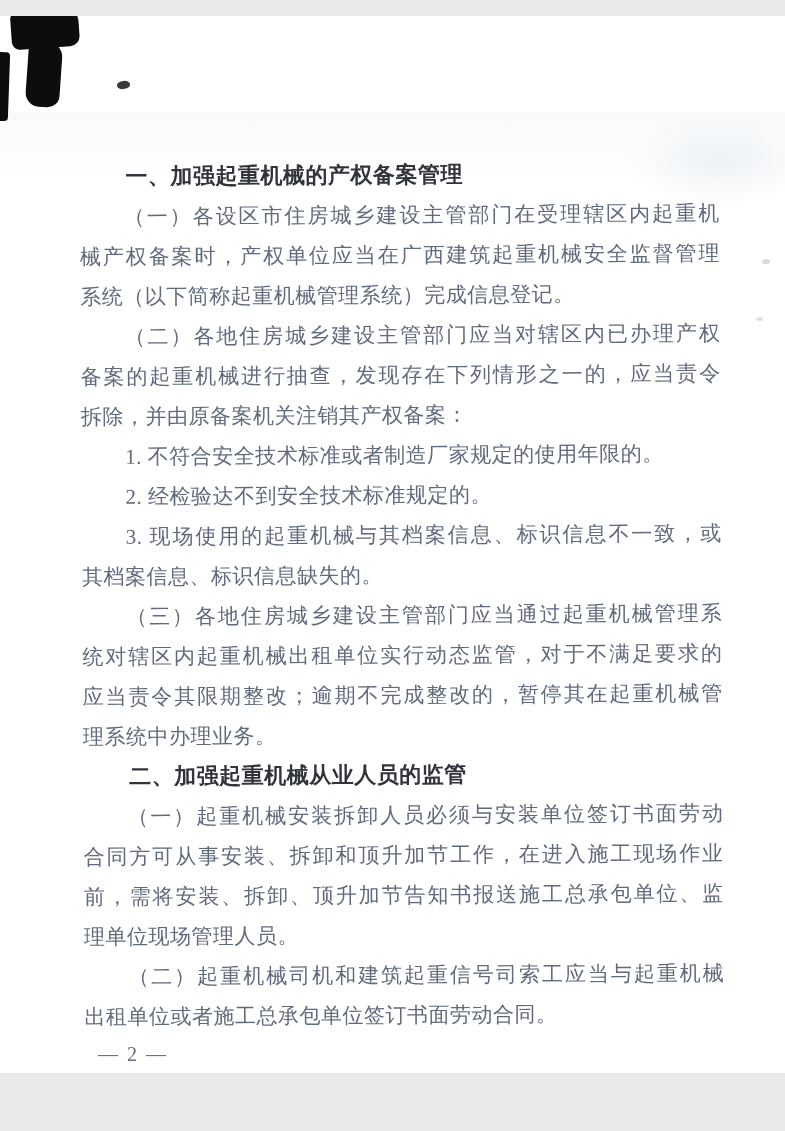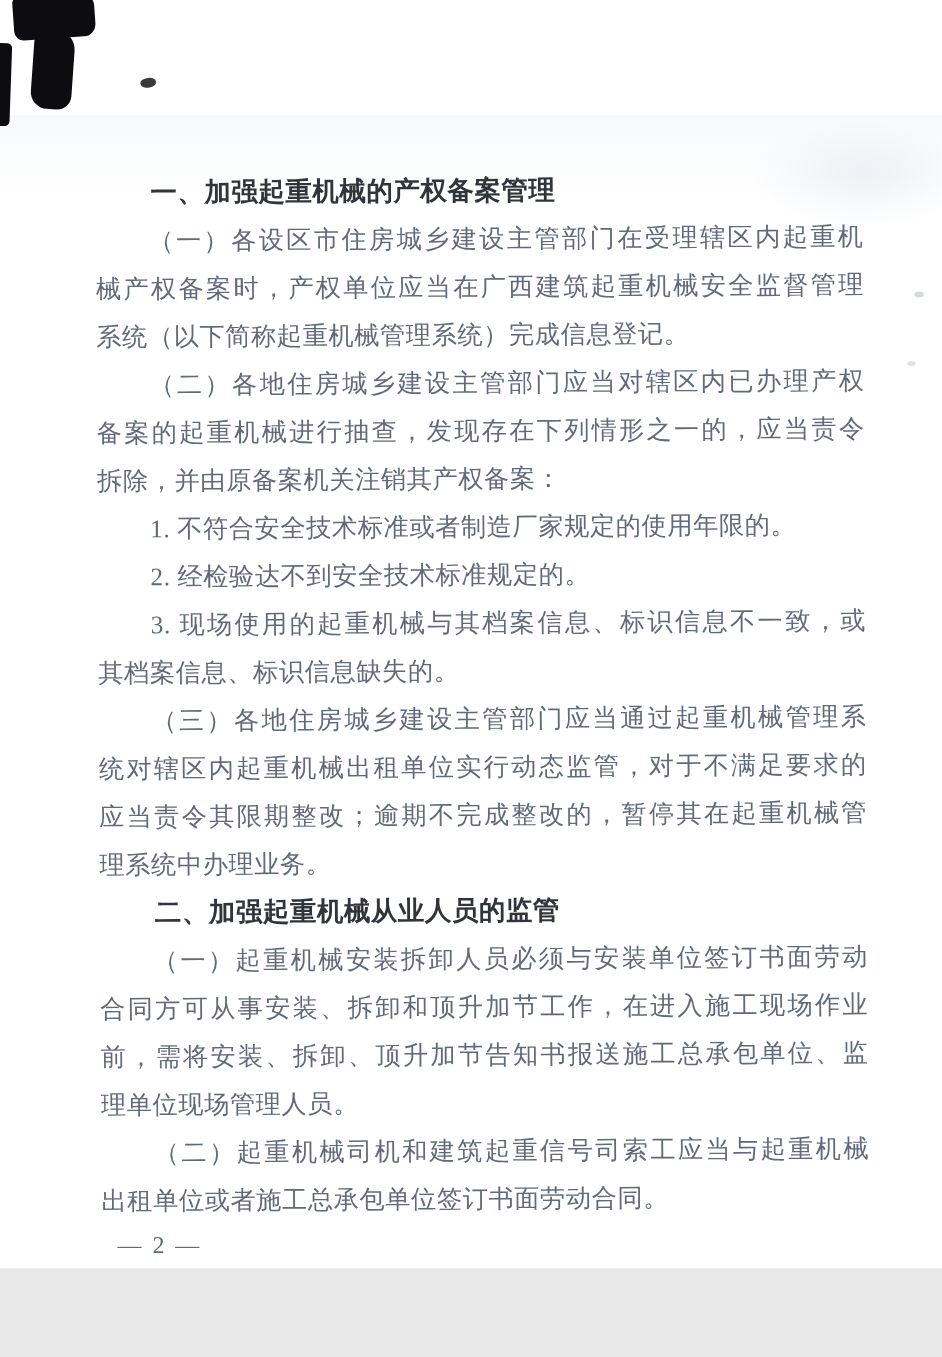--- a/index.html
+++ b/index.html
@@ -8,20 +8,21 @@
     --artifact:#0d0d0f;
     --paper:#ffffff;
   }
   html,body{margin:0;padding:0;background:#e9e9e9;}
   .page{
     position:relative;
     width:785px;height:1057px;
     background:var(--paper);
     overflow:hidden;
     font-family:"Liberation Serif","DejaVu Serif",serif;
+    margin-top:16px;
   }
   
   .scan-tint{
     position:absolute;left:0;top:96px;width:785px;height:70px;
     background:linear-gradient(180deg, rgba(233,238,243,0.35), rgba(255,255,255,0));
     pointer-events:none;
   }
   .scan-shade-right{
     position:absolute;right:-30px;top:100px;width:190px;height:90px;
     background:radial-gradient(ellipse at center, rgba(222,229,236,0.5), rgba(255,255,255,0) 70%);

